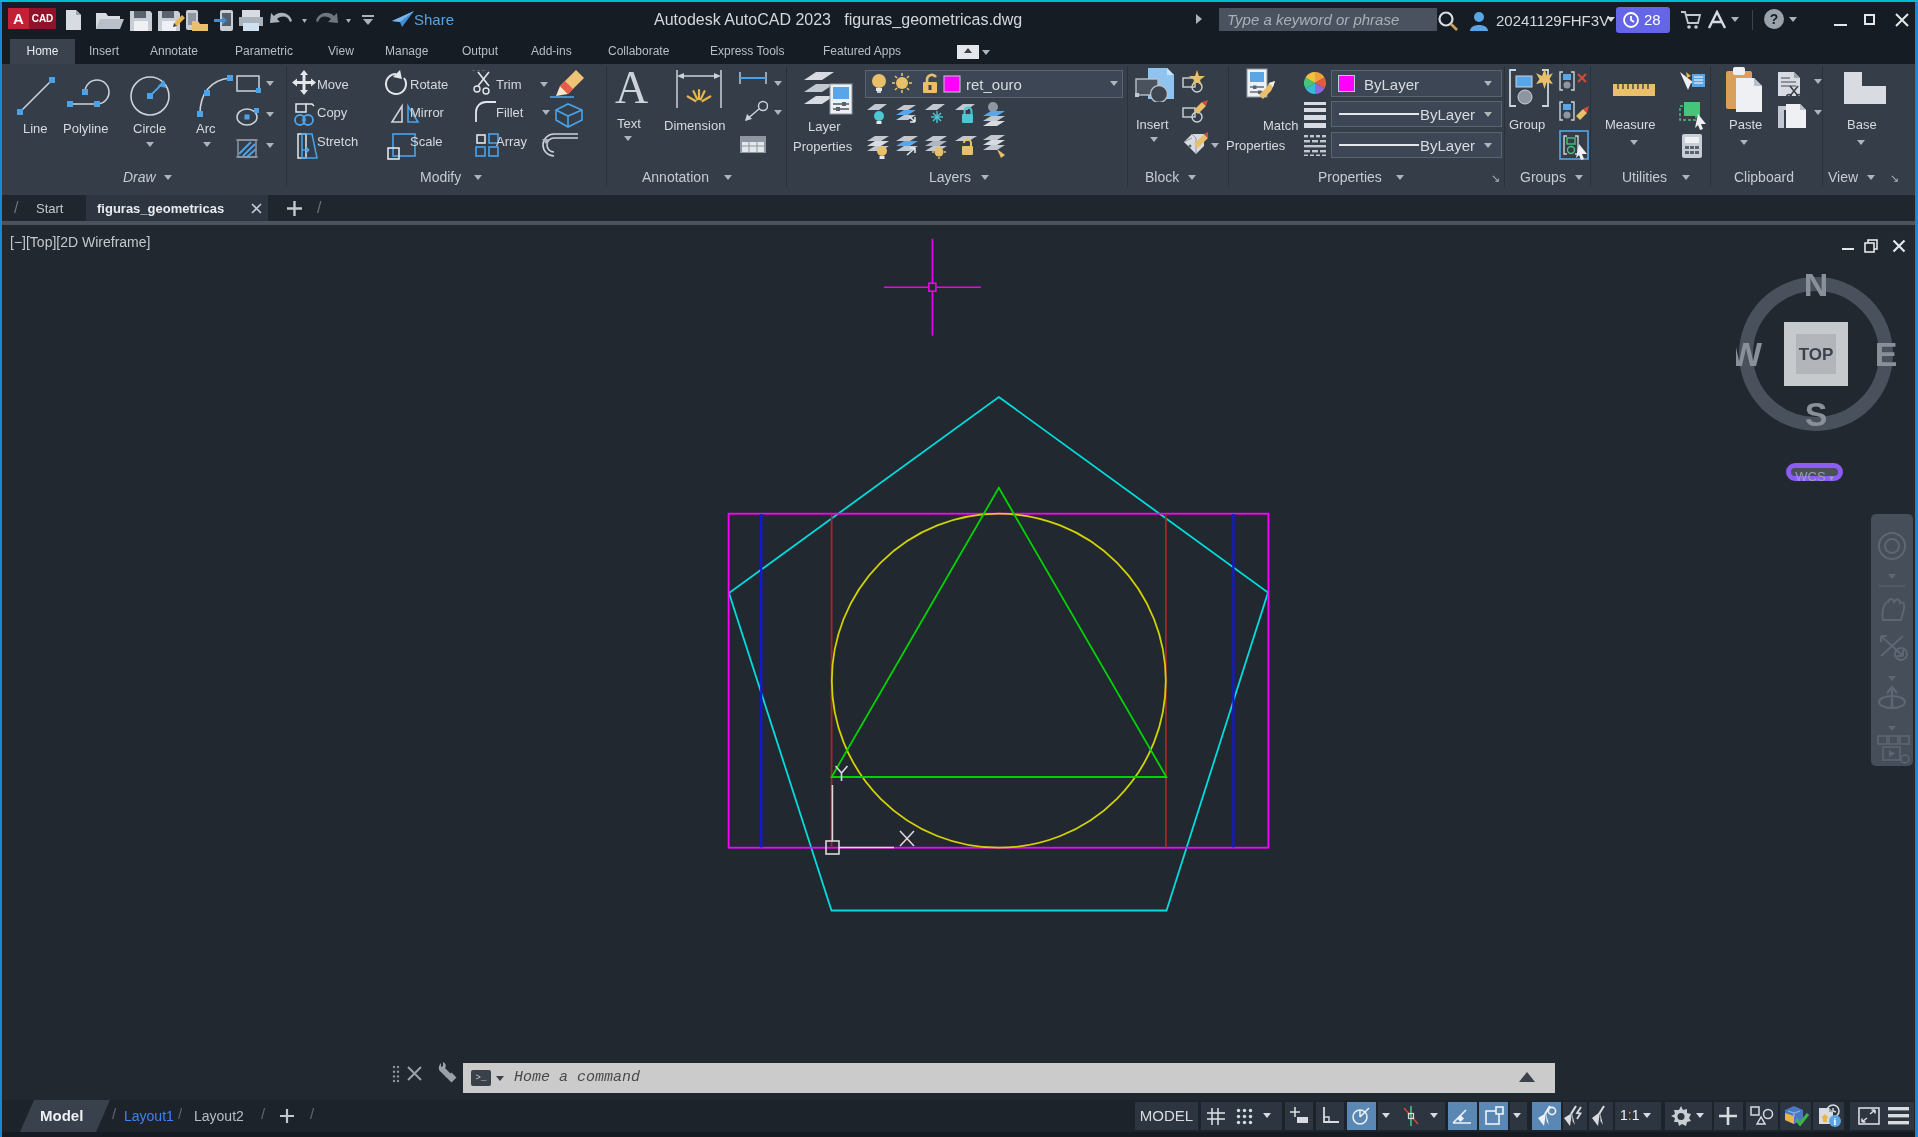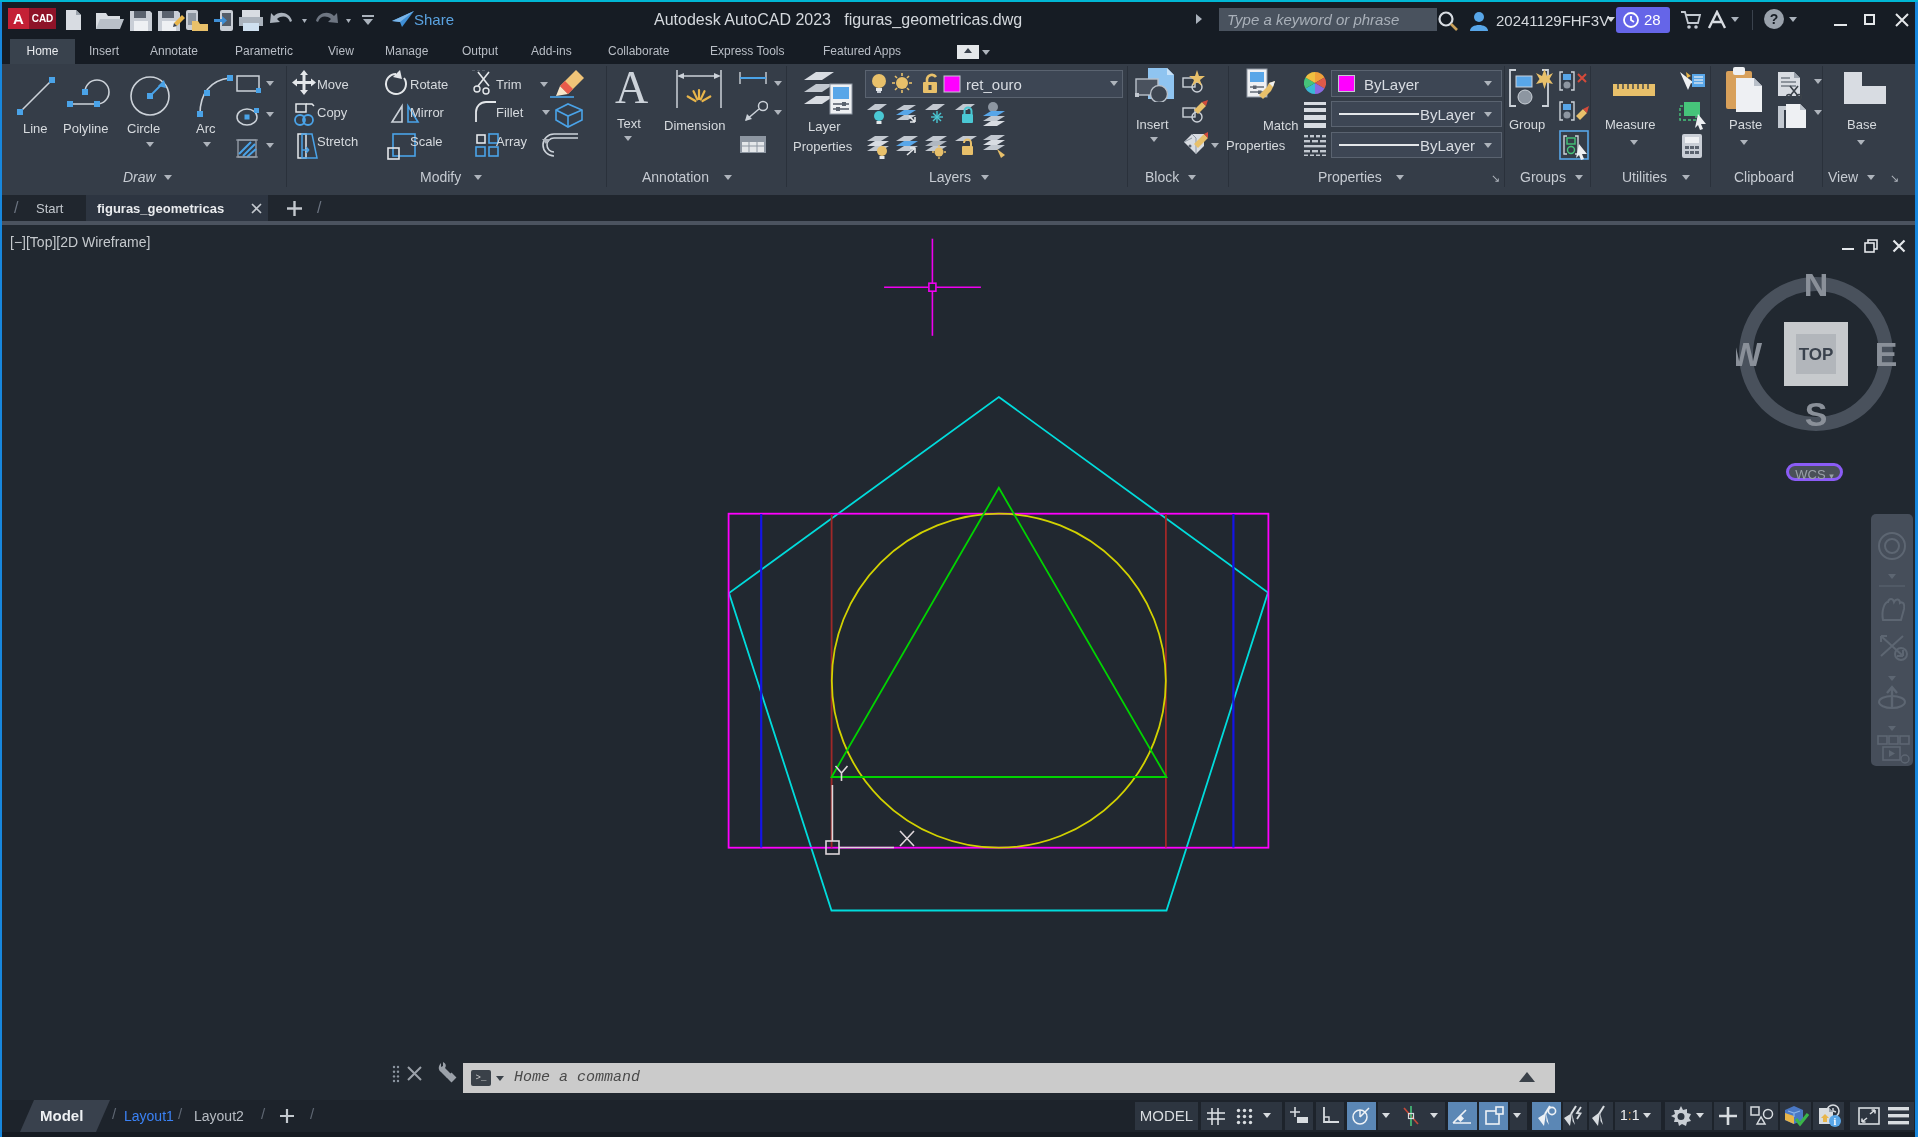--- a/index.html
+++ b/index.html
@@ -169,21 +169,21 @@
     <path d="M152 10 L154 18 L146 16 Z" fill="#4aa3e8"></path>
         <rect x="135" y="23" width="6" height="6" fill="#4aa3e8"></rect>
 
     <path d="M188 44 C188 24 198 10 218 8" fill="none" stroke="#ccd2d9" stroke-width="1.6"></path>
     <rect x="185" y="41" width="6" height="6" fill="#4aa3e8"></rect>
         <rect x="215" y="5" width="6" height="6" fill="#4aa3e8"></rect>
         <rect x="192" y="20" width="6" height="6" fill="#4aa3e8"></rect>
   </svg>
   <div class="btnlabel" style="left:21px;top:121px;">Line</div>
   <div class="btnlabel" style="left:61px;top:121px;">Polyline</div>
-  <div class="btnlabel" style="left:125px;top:121px;">Circle</div>
+  <div class="btnlabel" style="left:131px;top:121px;">Circle</div>
   <div class="caret" style="left:144px;top:142px;"></div>
   <div class="btnlabel" style="left:194px;top:121px;">Arc</div>
   <div class="caret" style="left:201px;top:142px;"></div>
   <svg class="abs" style="left:233px;top:72px;" width="28" height="88" viewBox="0 0 28 88">
     <rect x="2" y="4" width="22" height="15" fill="none" stroke="#ccd2d9" stroke-width="1.5"></rect>
         <rect x="21" y="16" width="5" height="5" fill="#4aa3e8"></rect>
     <ellipse cx="12" cy="45" rx="10" ry="8" fill="none" stroke="#ccd2d9" stroke-width="1.5"></ellipse>
         <rect x="9.5" y="42.5" width="5" height="5" fill="#4aa3e8"></rect>
         <rect x="19" y="36" width="5" height="5" fill="#4aa3e8"></rect>
     <rect x="3" y="68" width="18" height="17" fill="none" stroke="#9aa2ac" stroke-width="1.3"></rect>
@@ -602,21 +602,21 @@
     <circle cx="80" cy="80" r="70" fill="none" stroke="#49515c" stroke-width="14"></circle>
     <rect x="48" y="48" width="64" height="64" fill="#c7cacd"></rect>
     <rect x="60" y="60" width="40" height="40" fill="#b2b6bb"></rect>
     <text x="80" y="86" font-size="17" font-weight="bold" fill="#3a424d" text-anchor="middle" font-family="Liberation Sans">TOP</text>
     <text x="80" y="22" font-size="34" font-weight="bold" fill="#8a9099" text-anchor="middle" font-family="Liberation Sans">N</text>
     <text x="10" y="92" font-size="34" font-weight="bold" fill="#8a9099" text-anchor="middle" font-family="Liberation Sans">W</text>
     <text x="150" y="92" font-size="34" font-weight="bold" fill="#8a9099" text-anchor="middle" font-family="Liberation Sans">E</text>
     <text x="80" y="152" font-size="34" font-weight="bold" fill="#8a9099" text-anchor="middle" font-family="Liberation Sans">S</text>
   </svg>
 
-  <div class="abs" style="left:1784px;top:238px;width:57px;height:18px;background:#4a5058;border:3px solid #8b5cf6;border-radius:9px;color:#9aa0a8;font-size:13px;line-height:17px;text-align:center;">WCS <span style="font-size:9px;">▾</span></div>
+  <div class="abs" style="left:1784px;top:238px;width:57px;height:18px;background:#4a5058;border:5px solid #8b5cf6;border-radius:9px;color:#9aa0a8;font-size:13px;line-height:17px;text-align:center;">WCS <span style="font-size:9px;">▾</span></div>
 
   <div class="abs" style="left:1869px;top:289px;width:42px;height:252px;background:rgba(74,82,95,0.9);border-radius:5px;"></div>
   <svg class="abs" style="left:1869px;top:289px;" width="42" height="252" viewBox="0 0 42 252">
     <g stroke="#5d6672" fill="none" stroke-width="2">
       <circle cx="21" cy="32" r="13"></circle>
           <circle cx="21" cy="32" r="7"></circle>
       <path d="M17 60 l8 0 l-4 5 Z" fill="#5d6672" stroke="none"></path>
       <line x1="8" y1="72" x2="34" y2="72" stroke-width="1"></line>
       <path d="M12 106 C10 96 14 88 17 88 C18 84 22 84 23 88 C25 84 29 85 29 89 C32 87 34 90 33 95 L30 106 Z"></path>
       <path d="M10 122 L32 142 M32 122 L10 142"></path>

